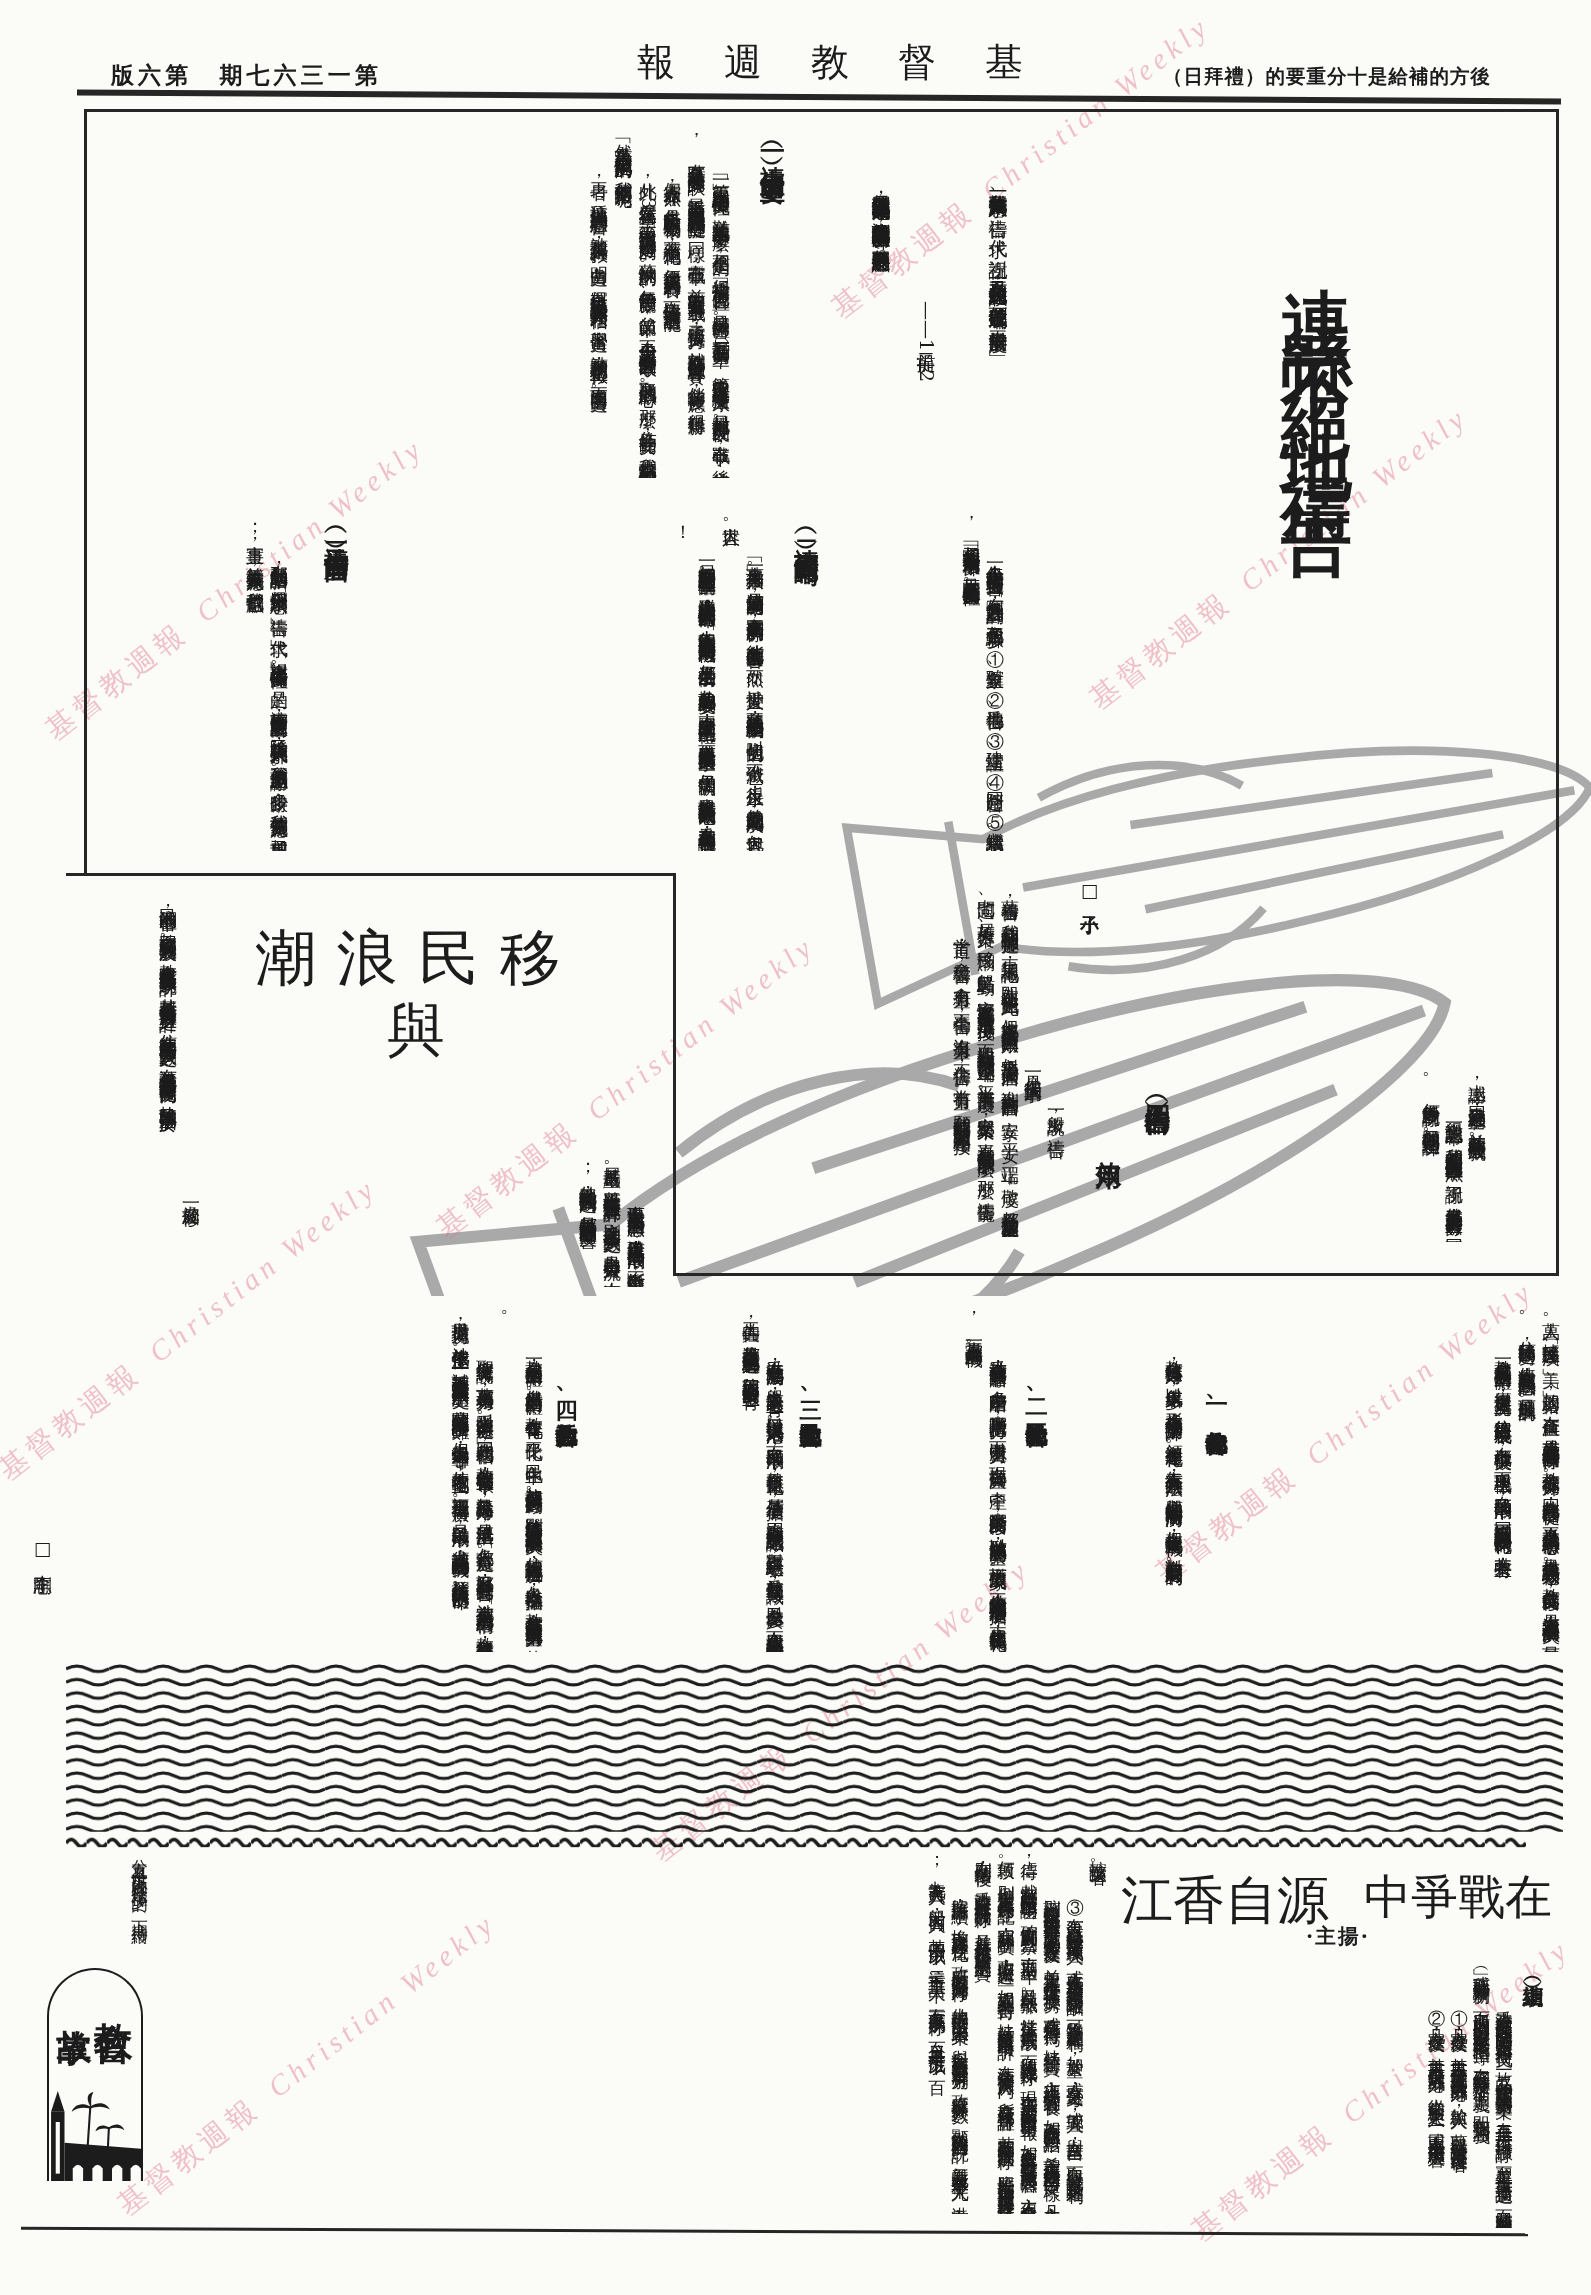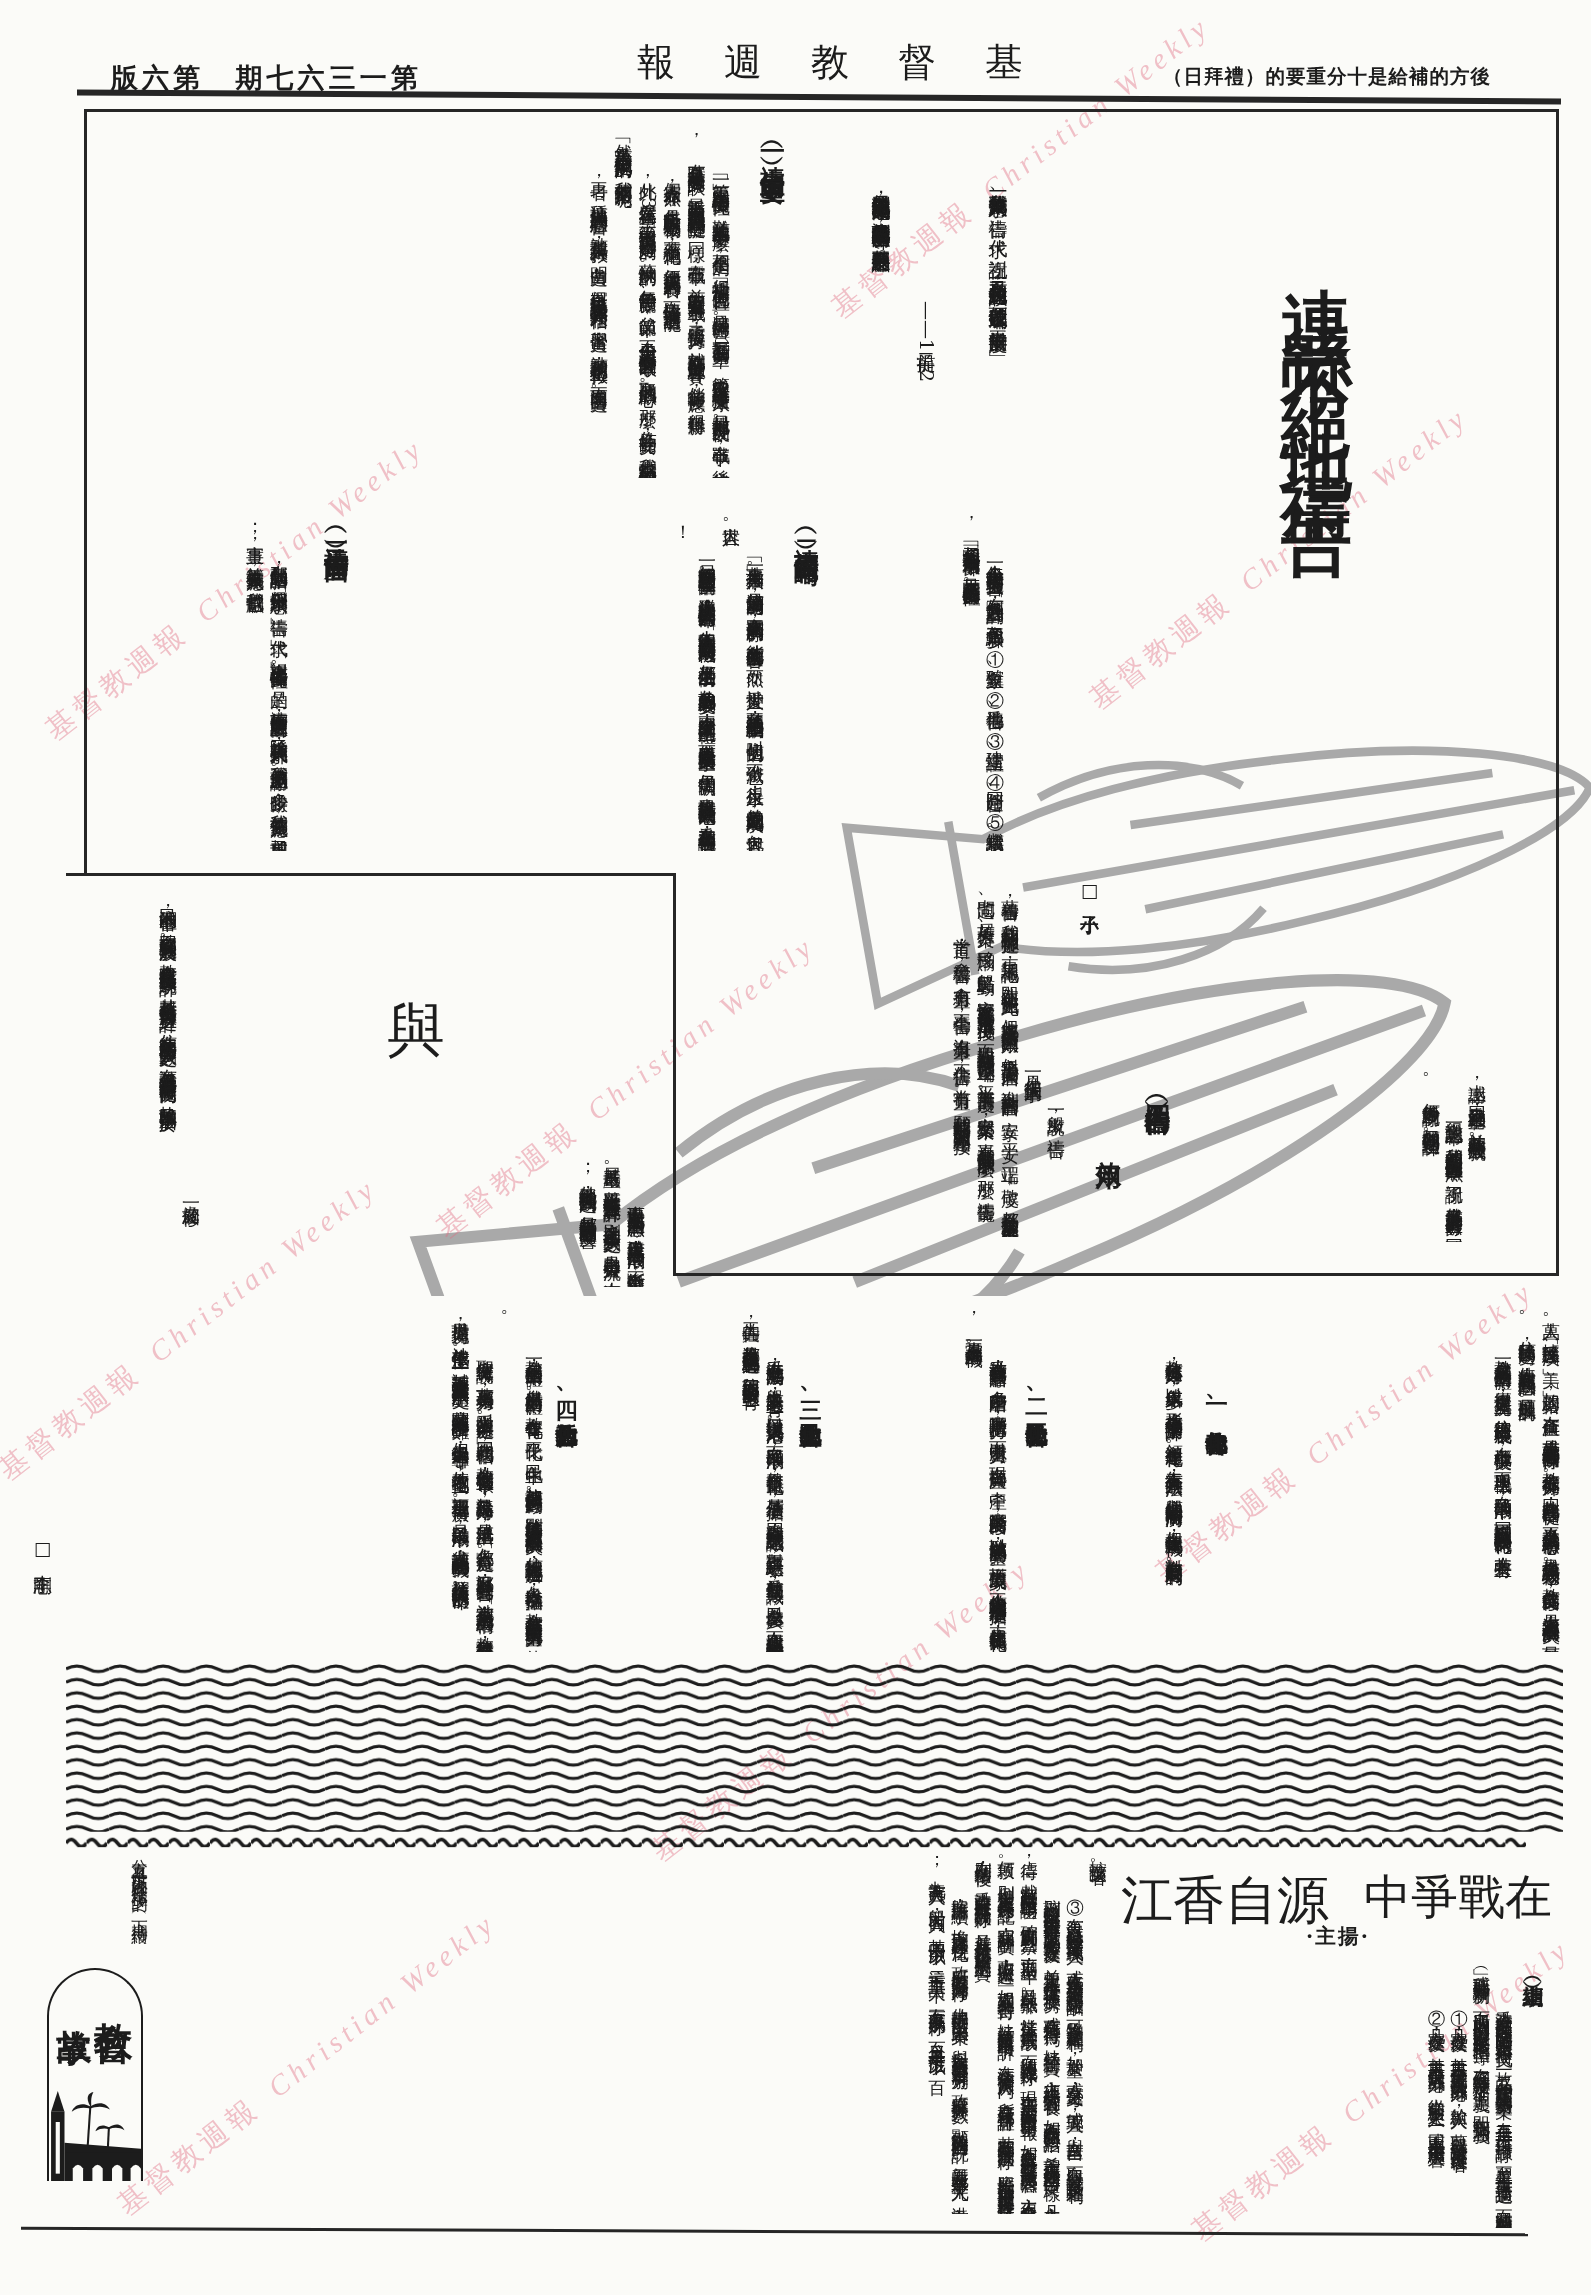--- a/index.html
+++ b/index.html
@@ -60,21 +60,21 @@
   <div class="wm" style="left:848px;top:288px;"><span>基督教週報</span><span class="en">Christian Weekly</span></div>
   <div class="wm" style="left:1106px;top:679px;"><span>基督教週報</span><span class="en">Christian Weekly</span></div>
   <div class="wm" style="left:62px;top:710px;"><span>基督教週報</span><span class="en">Christian Weekly</span></div>
   <div class="wm" style="left:453px;top:1208px;"><span>基督教週報</span><span class="en">Christian Weekly</span></div>
   <div class="wm" style="left:1172px;top:1553px;"><span>基督教週報</span><span class="en">Christian Weekly</span></div>
   <div class="wm" style="left:15.4px;top:1450px;"><span>基督教週報</span><span class="en">Christian Weekly</span></div>
   <div class="wm" style="left:668px;top:1831px;"><span>基督教週報</span><span class="en">Christian Weekly</span></div>
   <div class="wm" style="left:134px;top:2185px;"><span>基督教週報</span><span class="en">Christian Weekly</span></div>
   <div class="wm" style="left:1208px;top:2211px;"><span>基督教週報</span><span class="en">Christian Weekly</span></div>
 
-  <div class="abs rtl hd" style="left:111px;top:60px;font-size:27px;letter-spacing:4.1px;">第一三六七期　第六版</div>
+  <div class="abs rtl hd" style="left:111px;top:60px;font-size:23px;letter-spacing:4.1px;">第一三六七期　第六版</div>
   <div class="abs rtl" style="left:637px;top:37px;font-size:38px;letter-spacing:49px;font-weight:normal;">基督教週報</div>
   <div class="abs rtl hd" style="left:1163px;top:63px;font-size:19.5px;letter-spacing:1px;">後方的補給是十分重要的（禮拜日）</div>
   <div class="rule" style="left:77px;top:94px;width:1484px;height:5.7px;transform:rotate(0.35deg);"></div>
 
   <div class="rule" style="left:85px;top:109px;width:1473px;height:2.6px;"></div>
   <div class="rule" style="left:1556px;top:109px;width:2.6px;height:1166px;"></div>
   <div class="rule" style="left:84px;top:109px;width:2.6px;height:765px;"></div>
   <div class="rule" style="left:66px;top:873px;width:609px;height:2.6px;"></div>
   <div class="rule" style="left:673px;top:873px;width:2.6px;height:402px;"></div>
   <div class="rule" style="left:673px;top:1273px;width:886px;height:2.6px;"></div>
@@ -119,20 +119,21 @@
   <div class="abs v hd layer-text" style="left:1077px;top:880px;width:24px;height:62px;font-size:18.5px;line-height:24px;">□小子</div>
   <div class="abs v hd layer-text" style="left:1143px;top:1086px;width:30px;height:159px;font-size:26px;line-height:30px;">（四）禱告的</div>
   <div class="abs v hd layer-text" style="left:1094px;top:1141px;width:30px;height:62px;font-size:26px;letter-spacing:4.1px;line-height:30px;">效用</div>
   <div class="abs v txt35 layer-text" style="left:1044px;top:1100px;width:24px;height:139px;letter-spacing:1.5px;line-height:24px;">一般來說，禱告</div>
   <div class="abs v txt35 layer-text" style="left:1021px;top:1061px;width:24px;height:177px;letter-spacing:1.5px;line-height:24px;">是一件很個人的事，</div>
   <div class="abs v ind txt35 layer-text" style="--row:19.5px;left:706px;top:885px;width:316px;height:352px;letter-spacing:1.5px;line-height:24px;">
     <p class="noind">藉着禱告，我們和神的關係拉近了，更加認識祂，即使在公禱中也如此。但此處提及禱告所產生的效用，似乎跨越了個人層面，進到社會的層面；安寧、平安、端正、敬虔，都爲社會帶來某程度的好處。九七問題、居英權方案、移民潮、船民騷動、家庭慘案等都爲香港社會造成不少滋擾，而禱告祝謝却使我們可以敬虔端正、平安無事的度日。安定與繁榮，豈不是我們夢寐以求的麼？那麼，禱告罷！</p>
     <p>常言道：愈發禱告，愈有力量；毫不禱告，沒有力量；不住禱告，常有力量。願我們時常與那力量的源頭相連接。</p>
   </div>
 
+  <div class="abs rtl layer-text" style="left:255px;top:918px;font-size:61px;letter-spacing:20.6px;">移民浪潮</div>
   <div class="abs layer-text" style="left:387px;top:992px;font-size:58px;">與</div>
 
   <div class="abs v ind txt35 layer-text" style="--row:19px;left:211px;top:1153px;width:437px;height:134px;letter-spacing:1px;line-height:24px;">
     <p>自港人面對九七前景而產生的顧慮，導致大量人口移居海外的浪潮，不斷衝擊香港，影響社會發展甚爲嚴重。若以平均每年移民人數五萬計算，則近八年已達四十萬人之數，由是引發資金外流；人力資源不足；外地勞工輸入種種的問題，都是香港移民浪潮的各種不同反響。</p>
   </div>
   <div class="abs v ind txt35 layer-text" style="--row:19px;left:179px;top:1153px;width:24px;height:134px;letter-spacing:1px;line-height:24px;">
     <p>處於一個移</p>
   </div>
   <div class="abs v txt35 layer-text" style="left:62px;top:894px;width:118px;height:382px;letter-spacing:1px;line-height:24px;">民浪潮的社會中，教會同樣受到極大的波及。教會雖然沒有信徒移民數字的統計，若就基督教信徒佔香港人口百份之五計，信徒在八年間的移民亦有二萬人之數。有說基督教信徒在中產階層佔有較高比例，故移民數字則不少於四</div>
 

